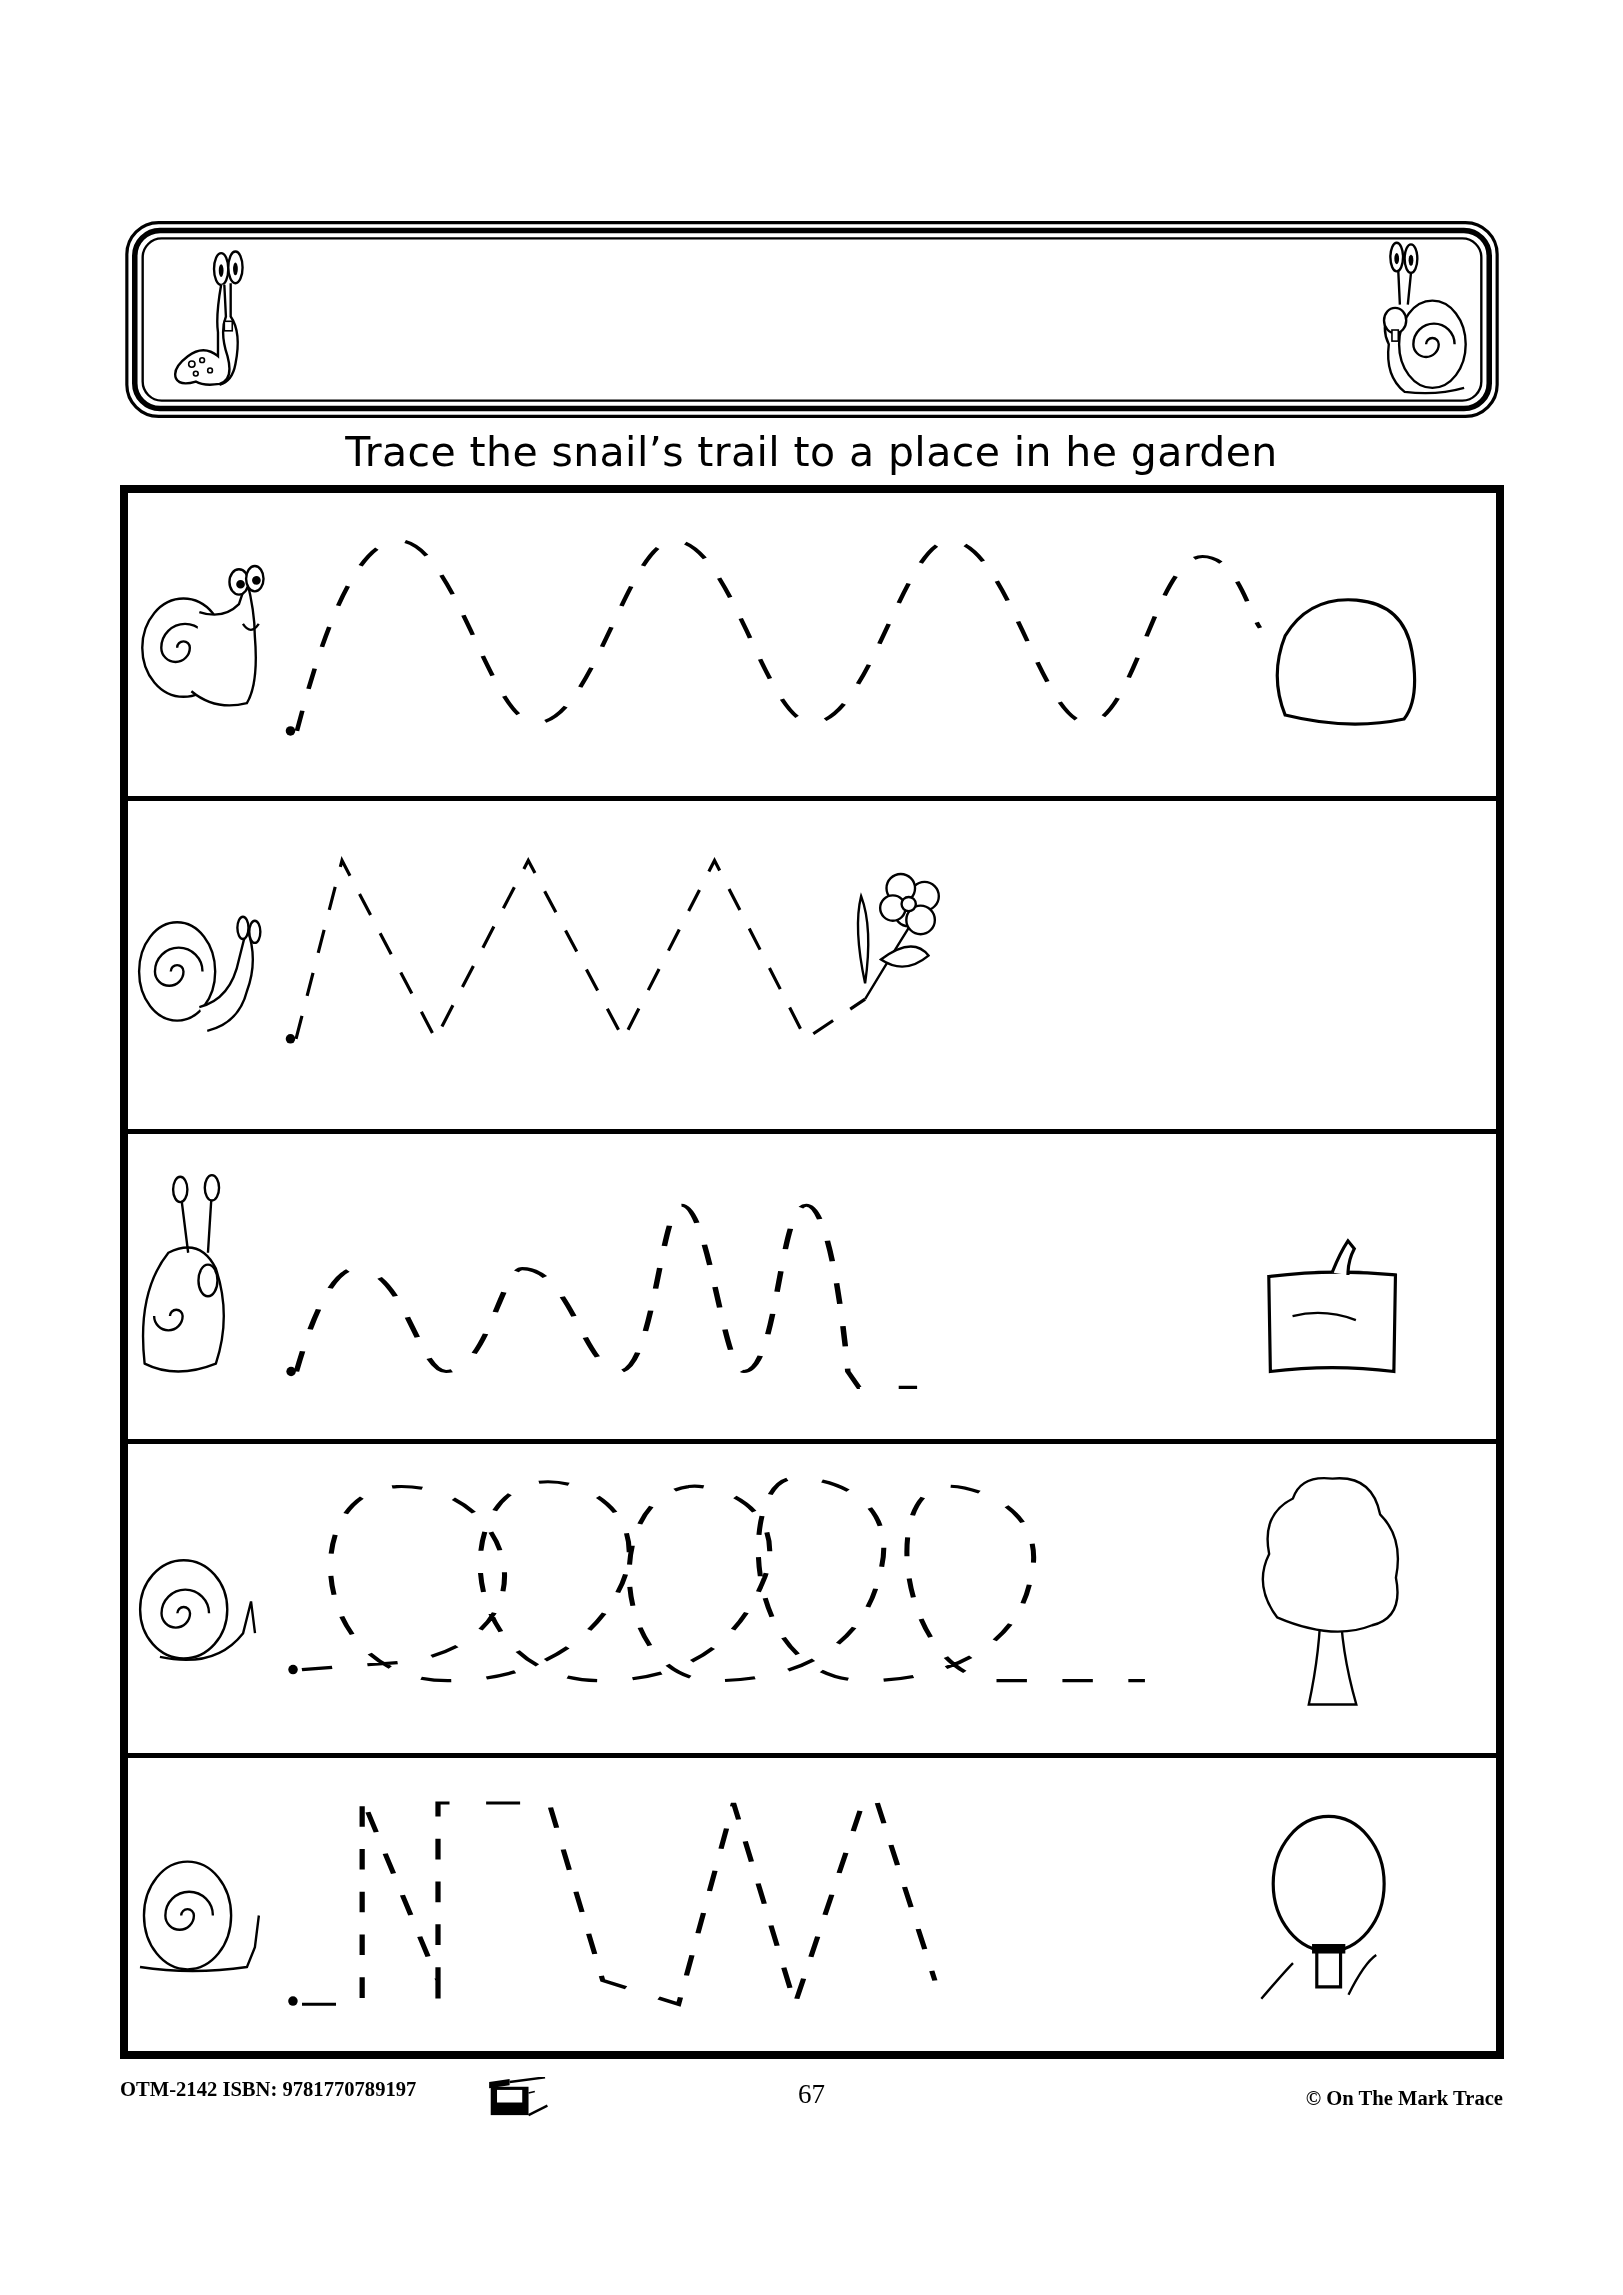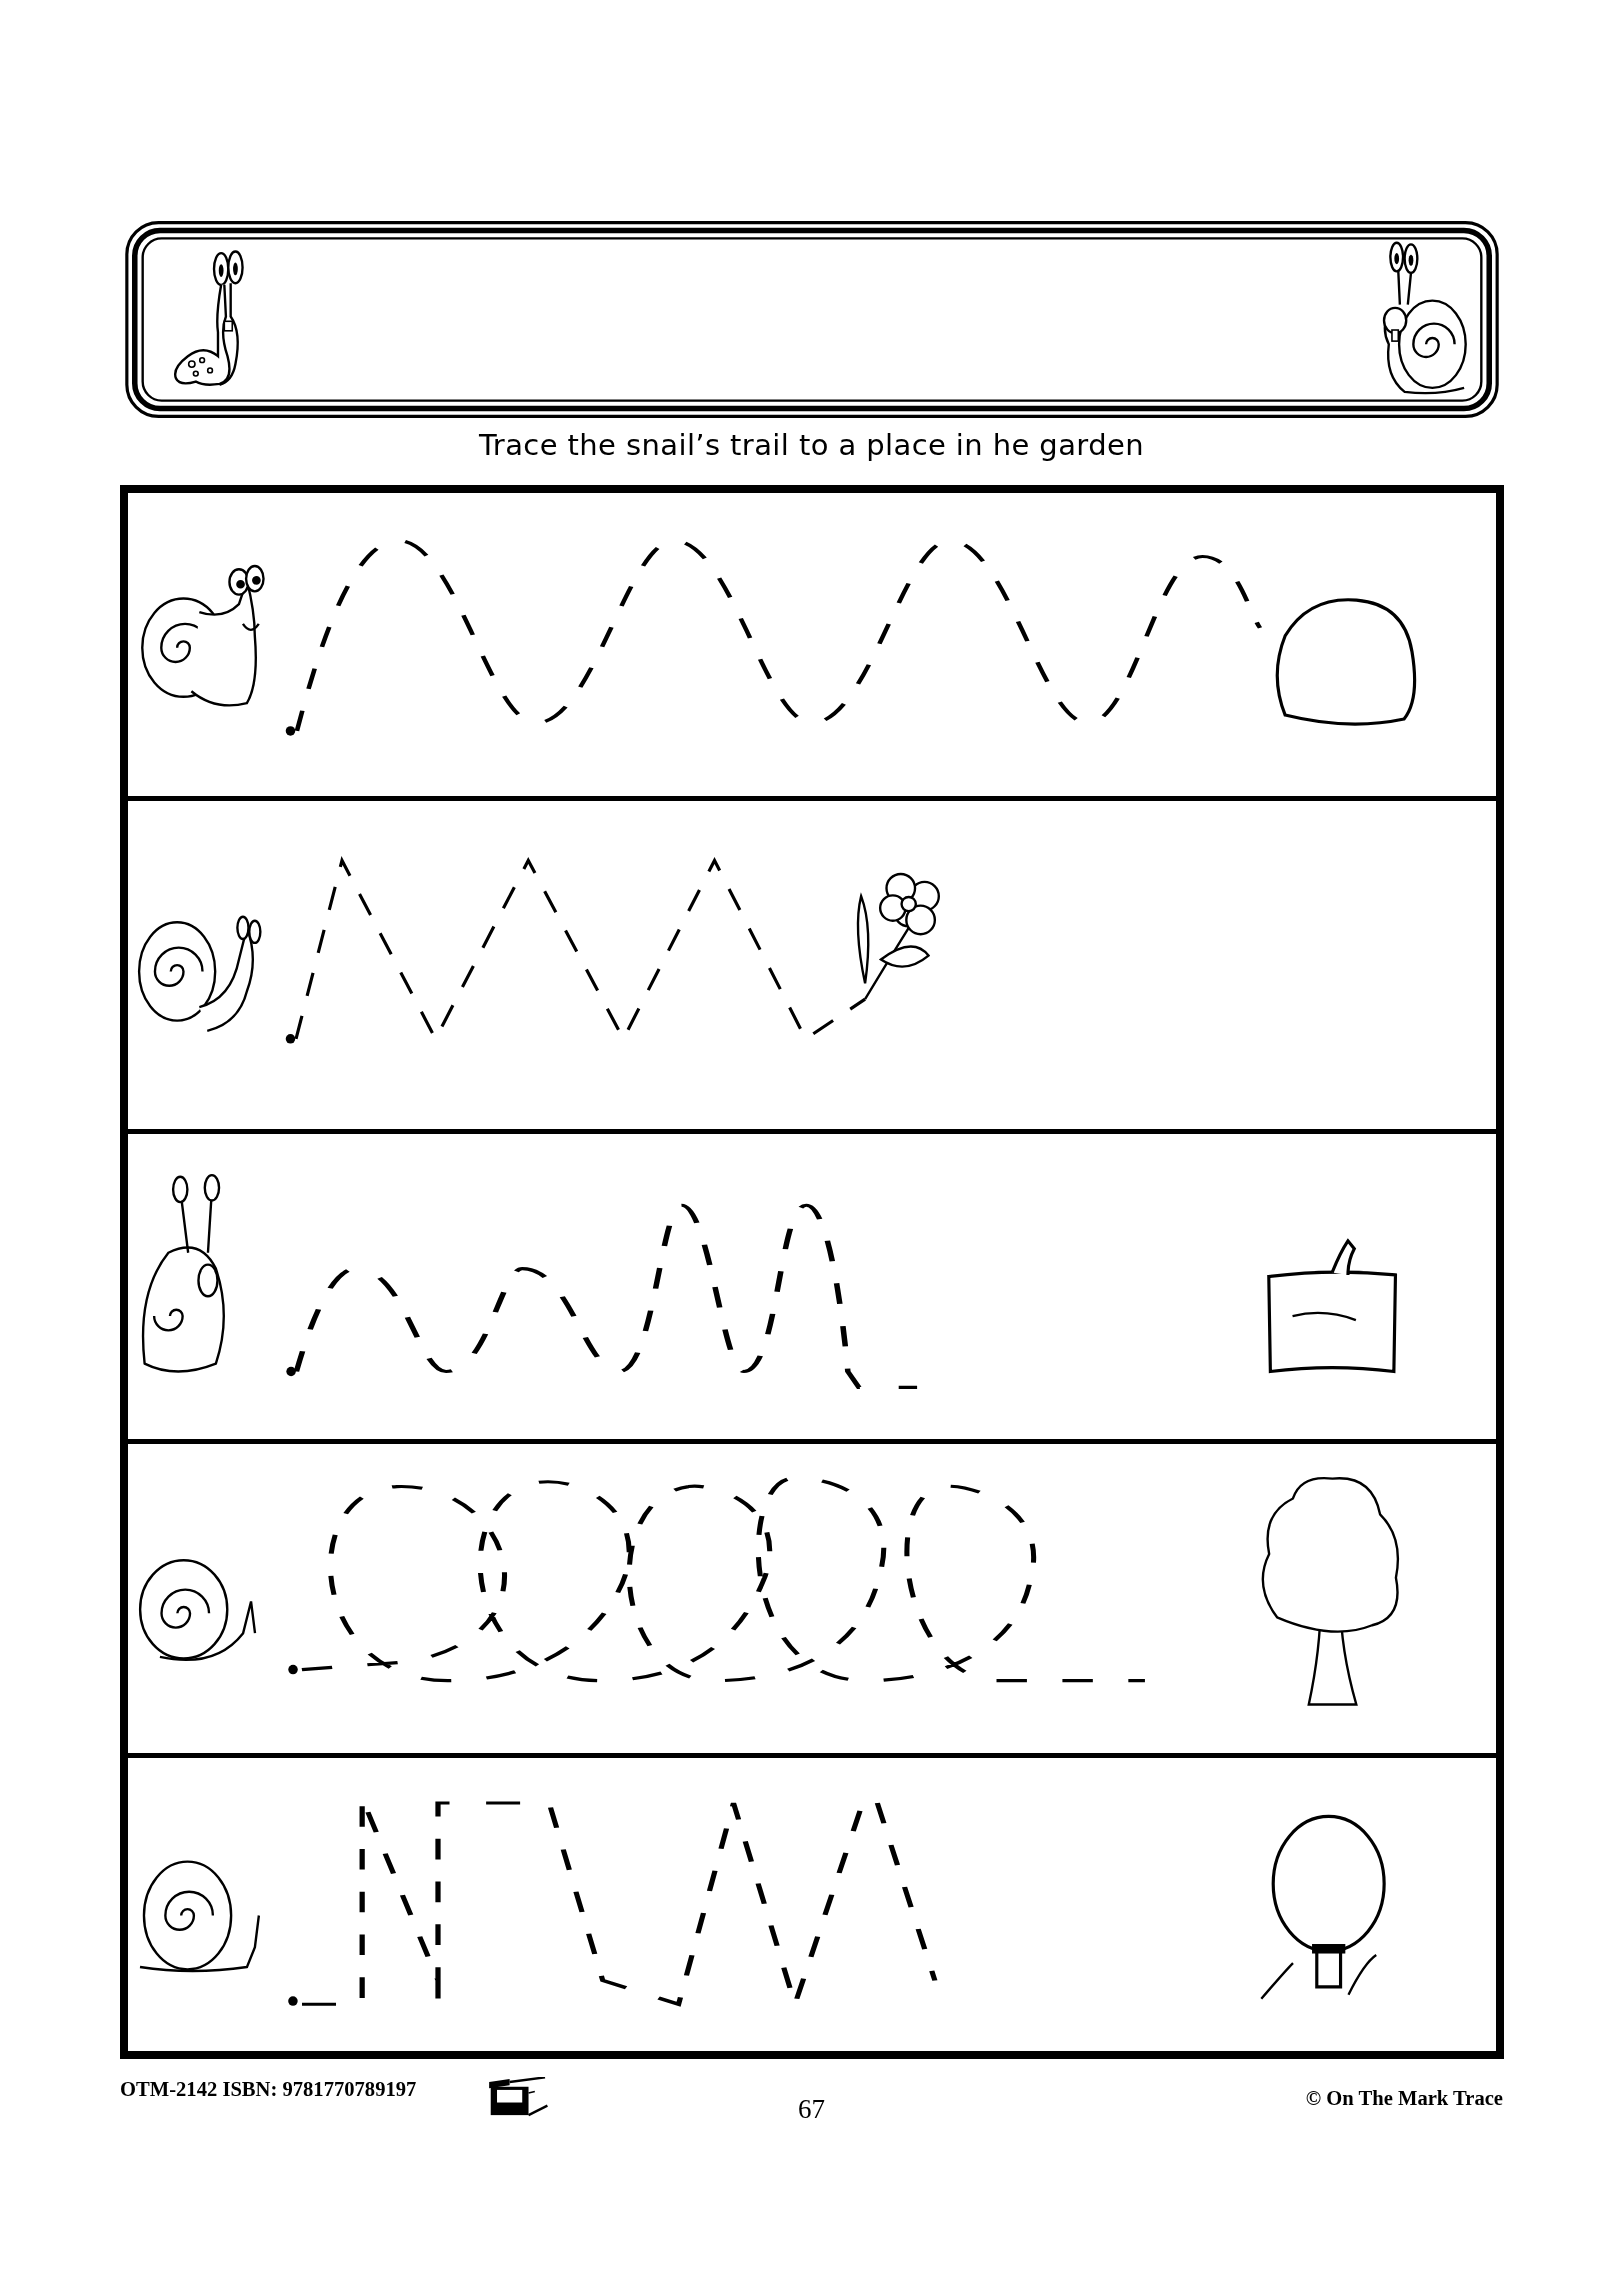--- a/index.html
+++ b/index.html
@@ -5,33 +5,33 @@
   html, body { margin: 0; padding: 0; background: #ffffff; }
   body { width: 1623px; height: 2295px; position: relative; overflow: hidden; font-family: "DejaVu Sans", sans-serif; color: #000; }
 
   
   .banner { position: absolute; left: 124px; top: 221px; width: 1376px; height: 197px; }
   .banner svg.frame { position: absolute; left: 0; top: 0; }
   .banner-title { position: absolute; left: 0; right: 0; top: 54px; text-align: center; font-family: "DejaVu Sans", sans-serif; font-weight: bold; font-size: 60px; letter-spacing: 0.8px; }
   .banner-art-left { position: absolute; left: 48px; top: 24px; width: 111px; height: 151px; }
   .banner-art-right { position: absolute; right: 24px; top: 20px; width: 111px; height: 159px; }
 
-  .instruction { position: absolute; left: 0; right: 0; top: 428px; text-align: center; font-family: "DejaVu Sans", sans-serif; font-size: 29px; font-weight: normal; letter-spacing: 0.4px; }
+  .instruction { position: absolute; left: 0; right: 0; top: 428px; text-align: center; font-family: "DejaVu Sans", sans-serif; font-size: 41px; font-weight: normal; letter-spacing: 0.4px; }
 
   
   .sheet { position: absolute; left: 120px; top: 485px; width: 1384px; height: 1574px; box-sizing: border-box; border: 8px solid #000; }
   .row { position: absolute; left: 0; width: 100%; box-sizing: border-box; }
   .divider { position: absolute; left: 0; width: 100%; height: 4.8px; background: #000; }
   .row svg { position: absolute; left: 0; top: 0; }
 
   
   .footer { position: absolute; top: 2077px; left: 120px; width: 1383px; height: 40px; font-family: "Liberation Serif", serif; font-weight: bold; font-size: 20.6px; }
   .footer .code { position: absolute; left: 0; top: 1px; }
   .footer .copier { position: absolute; left: 366px; top: 0px; }
-  .footer .page { position: absolute; left: 678px; top: 1.6px; font-weight: normal; font-size: 27px; margin-top: 15px; }
+  .footer .page { position: absolute; left: 678px; top: 1.6px; font-weight: normal; font-size: 27px; }
   .footer .publisher { position: absolute; right: 0; top: 9.5px; }
 </style>
 </head>
 <body>
 
 <div class="banner">
   <svg class="frame" width="1376" height="197" viewBox="0 0 1736 249">
     <rect x="2" y="2" width="1732" height="245" rx="40" ry="40" fill="none" stroke="#000" stroke-width="4"></rect>
     <rect x="12" y="12" width="1712" height="225" rx="32" ry="32" fill="none" stroke="#000" stroke-width="7"></rect>
     <rect x="22" y="22" width="1692" height="205" rx="24" ry="24" fill="none" stroke="#000" stroke-width="3"></rect>

